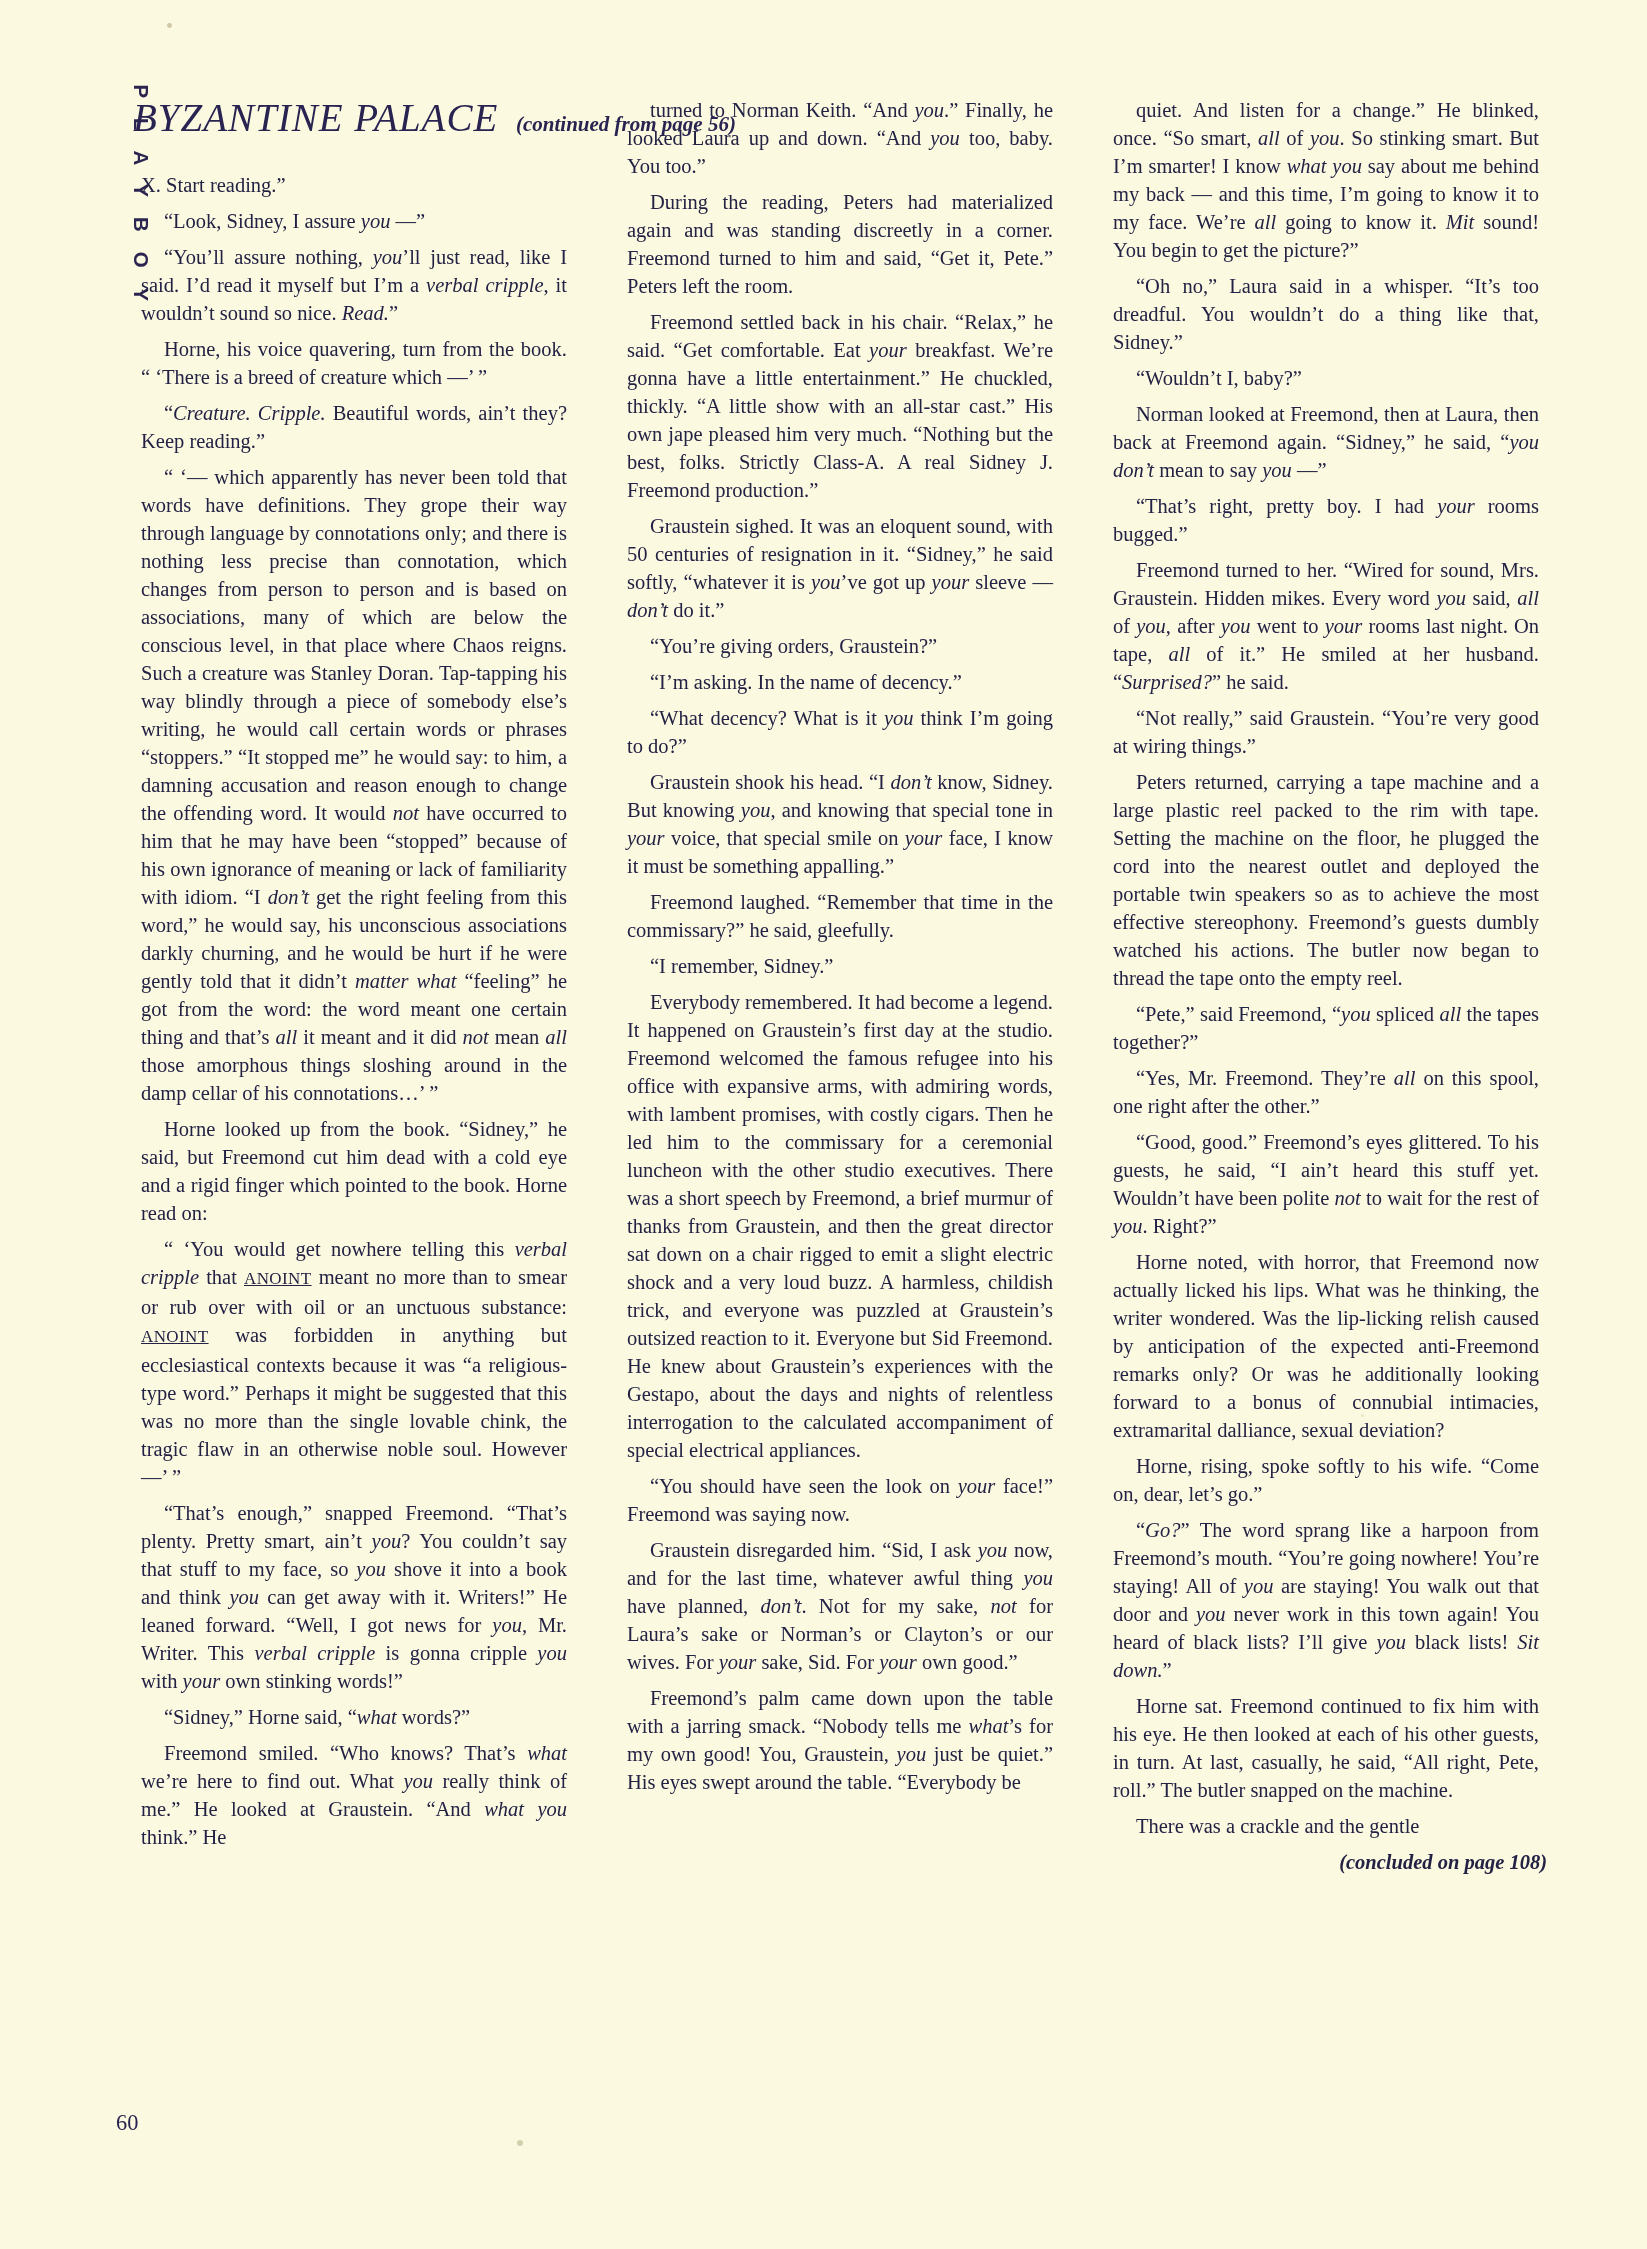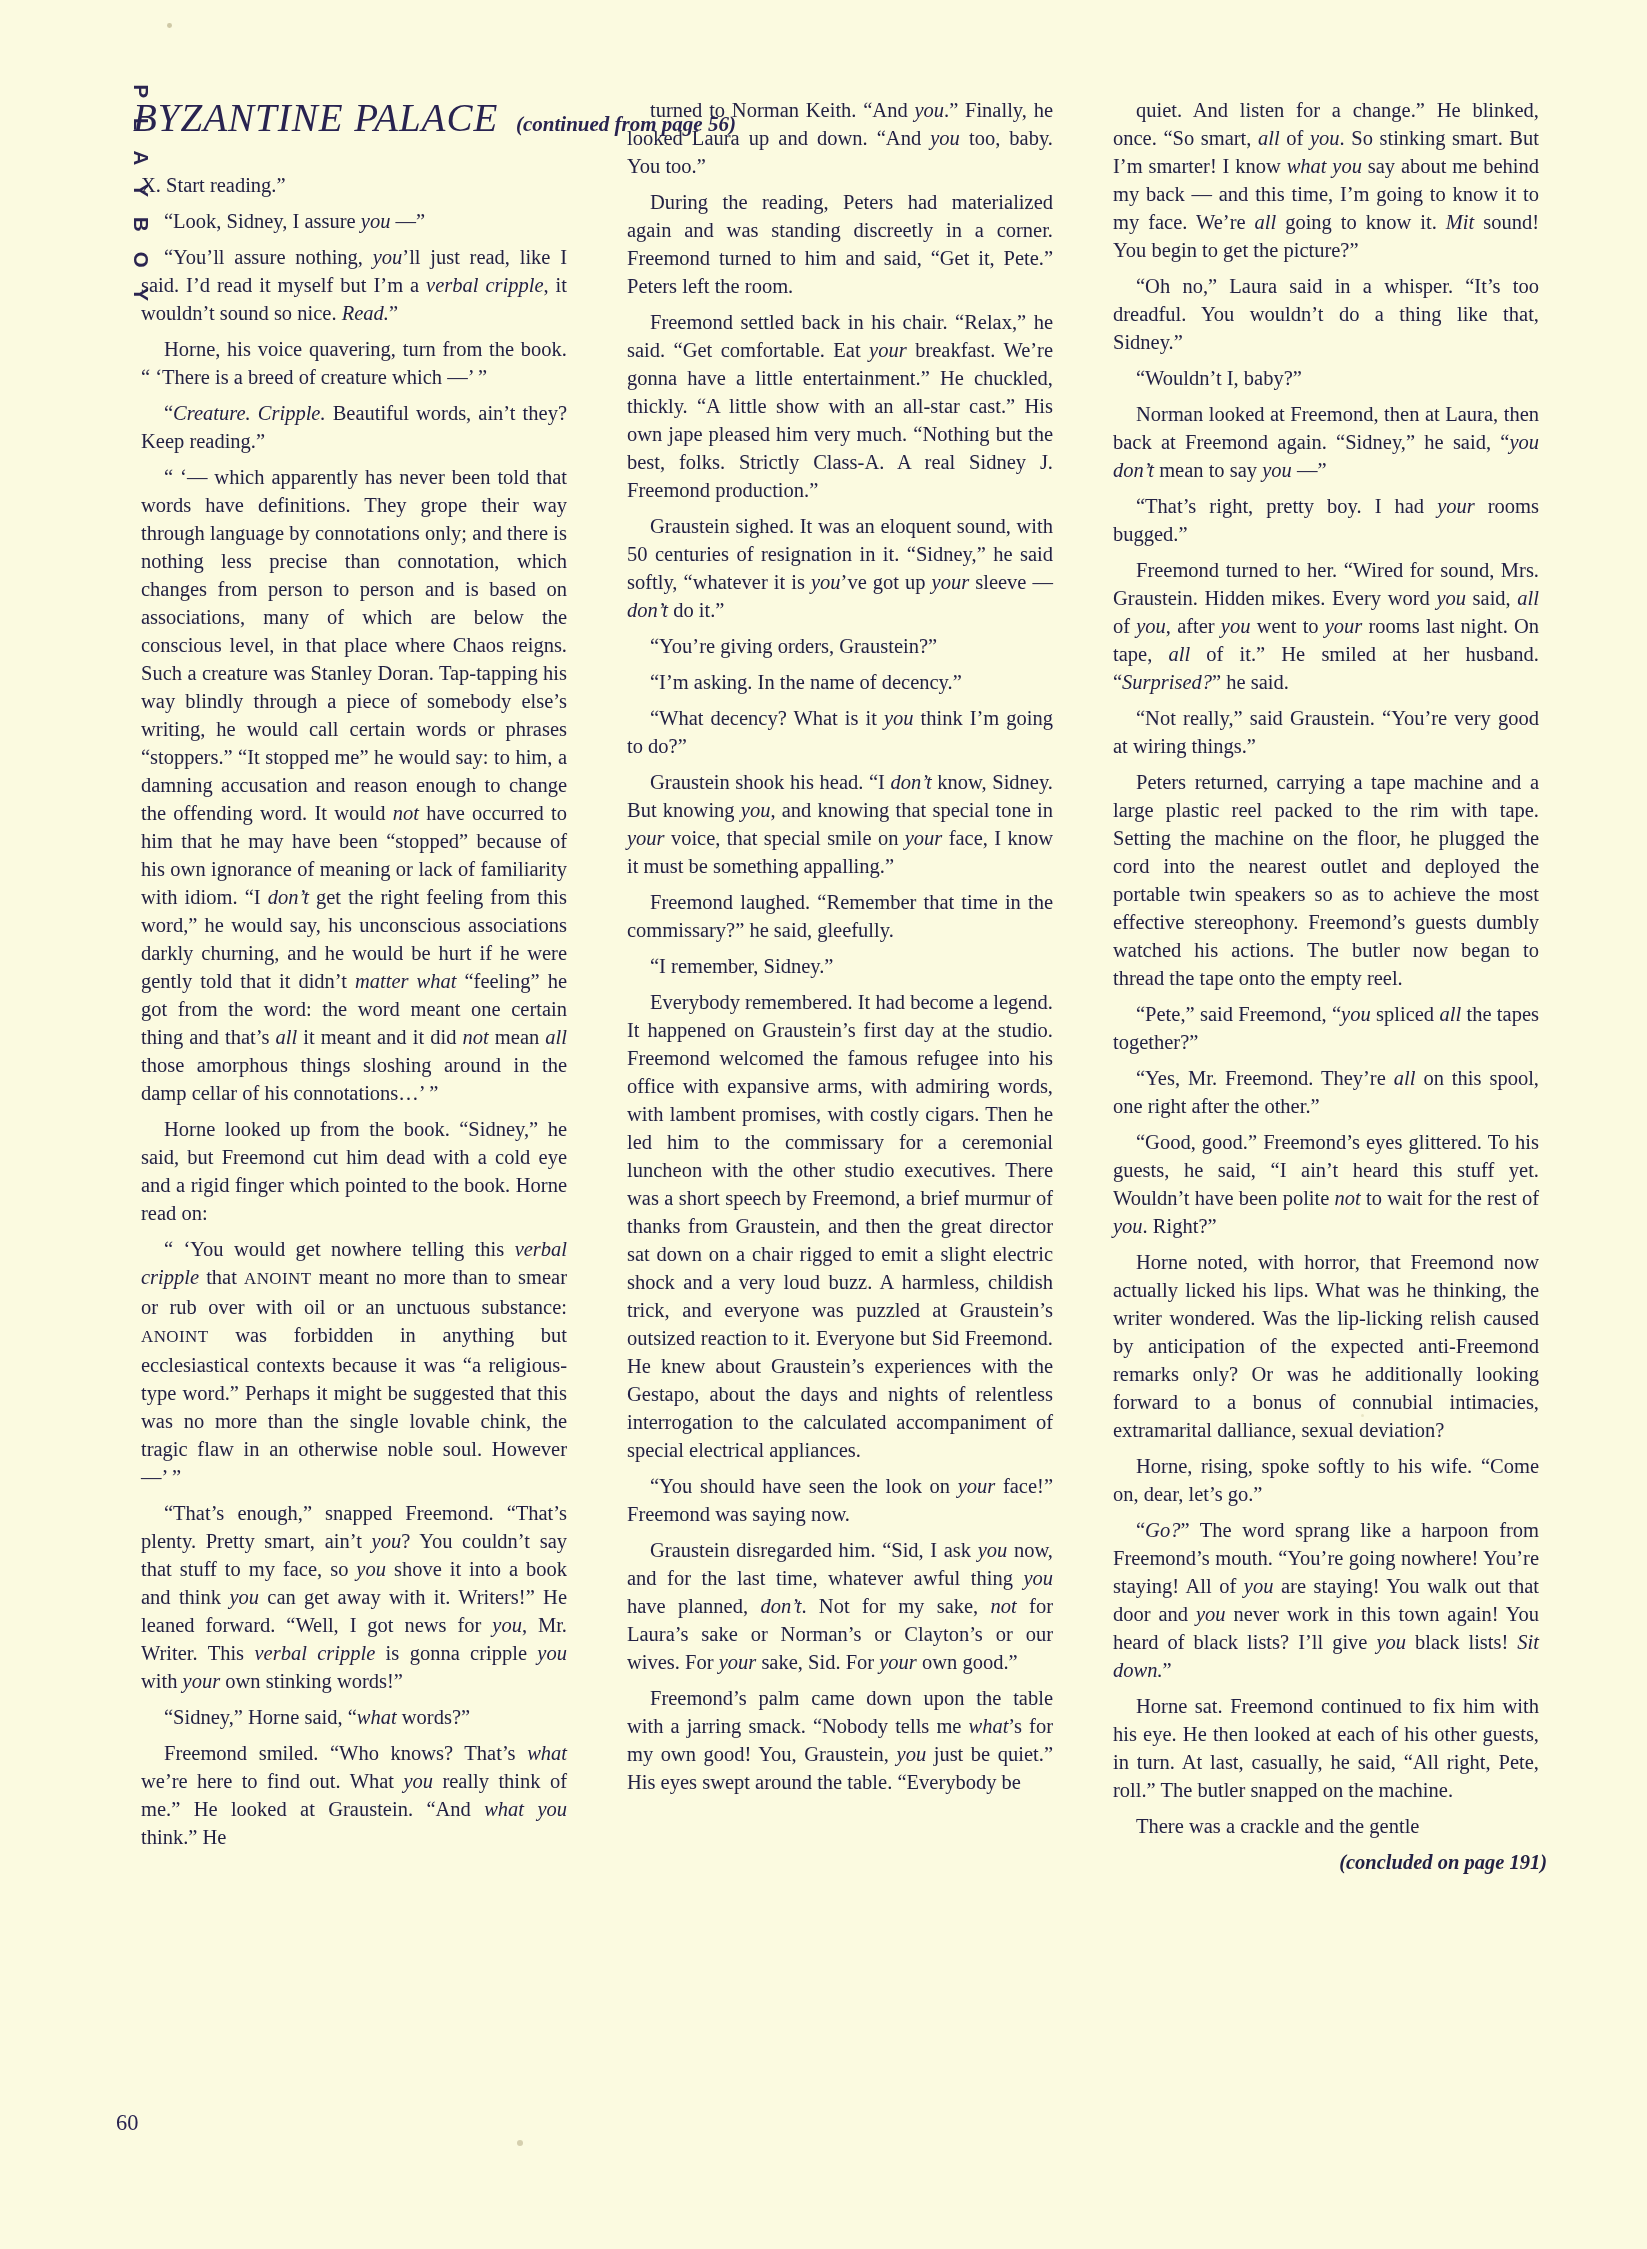--- a/index.html
+++ b/index.html
@@ -104,20 +104,21 @@
   .col.c3 { padding-top: 0px; }
   .col p {
     margin: 8px;
     text-indent: 23px;
   }
   .col p.noind { text-indent: 0; }
   .col i { font-style: italic; }
   .sc {
     font-size: 17px;
     letter-spacing: 0.4px;
+    text-decoration: underline;
   }
   .concluded {
     display: block;
     text-align: right;
     font-style: italic;
     font-weight: 700;
     margin-top: 0px;
   }
 
   
@@ -189,20 +190,20 @@
         <p>“Not really,” said Graustein. “You’re very good at wiring things.”</p>
         <p>Peters returned, carrying a tape machine and a large plastic reel packed to the rim with tape. Setting the machine on the floor, he plugged the cord into the nearest outlet and deployed the portable twin speakers so as to achieve the most effective stereophony. Freemond’s guests dumbly watched his actions. The butler now began to thread the tape onto the empty reel.</p>
         <p>“Pete,” said Freemond, “<i>you</i> spliced <i>all</i> the tapes together?”</p>
         <p>“Yes, Mr. Freemond. They’re <i>all</i> on this spool, one right after the other.”</p>
         <p>“Good, good.” Freemond’s eyes glittered. To his guests, he said, “I ain’t heard this stuff yet. Wouldn’t have been polite <i>not</i> to wait for the rest of <i>you</i>. Right?”</p>
         <p>Horne noted, with horror, that Freemond now actually licked his lips. What was he thinking, the writer wondered. Was the lip-licking relish caused by anticipation of the expected anti-Freemond remarks only? Or was he additionally looking forward to a bonus of connubial intimacies, extramarital dalliance, sexual deviation?</p>
         <p>Horne, rising, spoke softly to his wife. “Come on, dear, let’s go.”</p>
         <p>“<i>Go?</i>” The word sprang like a harpoon from Freemond’s mouth. “You’re going nowhere! You’re staying! All of <i>you</i> are staying! You walk out that door and <i>you</i> never work in this town again! You heard of black lists? I’ll give <i>you</i> black lists! <i>Sit down.</i>”</p>
         <p>Horne sat. Freemond continued to fix him with his eye. He then looked at each of his other guests, in turn. At last, casually, he said, “All right, Pete, roll.” The butler snapped on the machine.</p>
         <p>There was a crackle and the gentle</p>
-        <span class="concluded">(concluded on page 191)</span>
+        <span class="concluded">(concluded on page 108)</span>
       </div>
   </div>
 
   <div class="folio">60</div>
 
 </div>
 
 
 </body></html>

